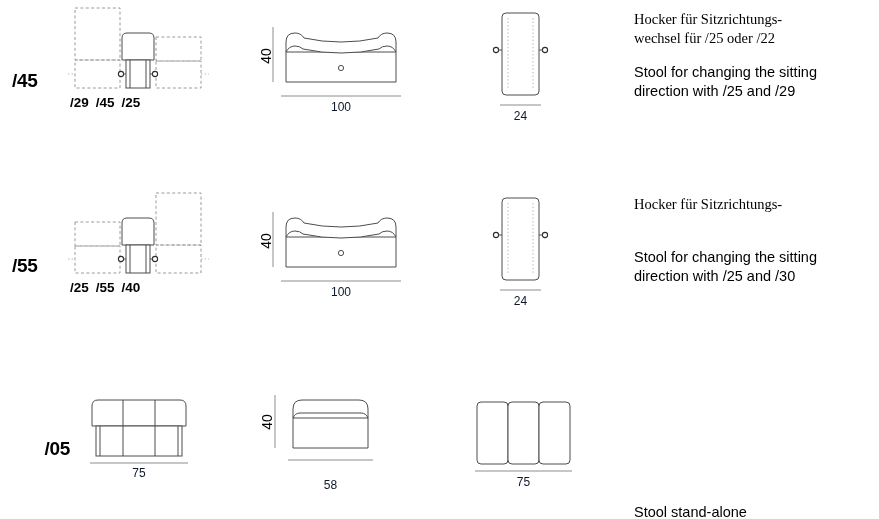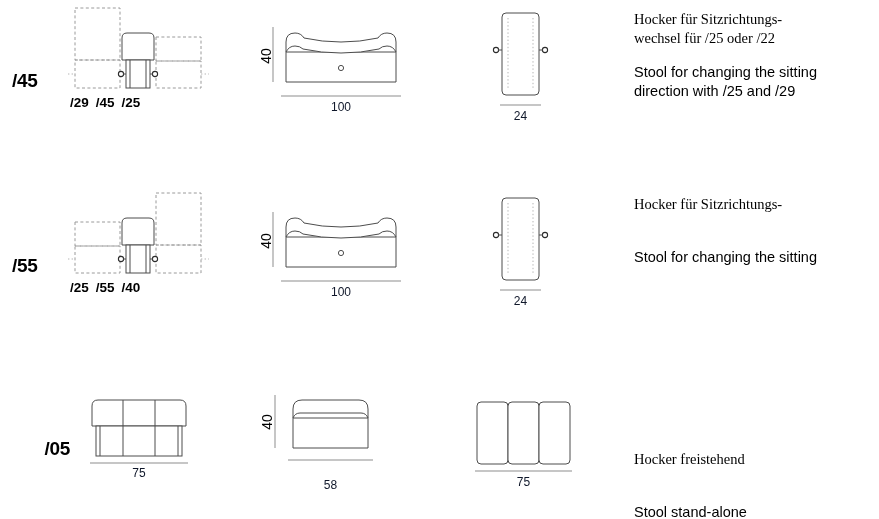--- a/index.html
+++ b/index.html
@@ -203,20 +203,21 @@
       </svg>
       <div class="dim-h" style="left:45px;top:103px;width:41px;">24</div>
     </div>
 
     <div class="col-desc r2">
       <div class="desc-de">
         <div>Hocker für Sitzrichtungs-</div>
       </div>
       <div class="desc-en">
         <div>Stool for changing the sitting</div>
+        <div>direction with /25 and /30</div>
       </div>
     </div>
   </div>
 
   <div class="row row-3">
 
     <div class="code code-3">/05</div>
 
     <div class="col-plan">
       <svg width="170" height="100" viewBox="0 0 170 100">
@@ -253,22 +254,19 @@
       <svg width="150" height="105" viewBox="0 0 150 105">
         <rect class="ln fillw" x="22" y="26" width="31" height="62" rx="4"></rect>
         <rect class="ln fillw" x="53" y="26" width="31" height="62" rx="4"></rect>
         <rect class="ln fillw" x="84" y="26" width="31" height="62" rx="4"></rect>
         <line class="dimline" x1="20" y1="95" x2="117" y2="95"></line>
       </svg>
       <div class="dim-h" style="left:20px;top:99px;width:97px;">75</div>
     </div>
 
     <div class="col-desc r3">
-      <div class="desc-de">
-        <div>Hocker freistehend</div>
-      </div>
       <div class="desc-en">
         <div>Stool stand-alone</div>
       </div>
     </div>
   </div>
 
 </div>
 
 </body></html>

